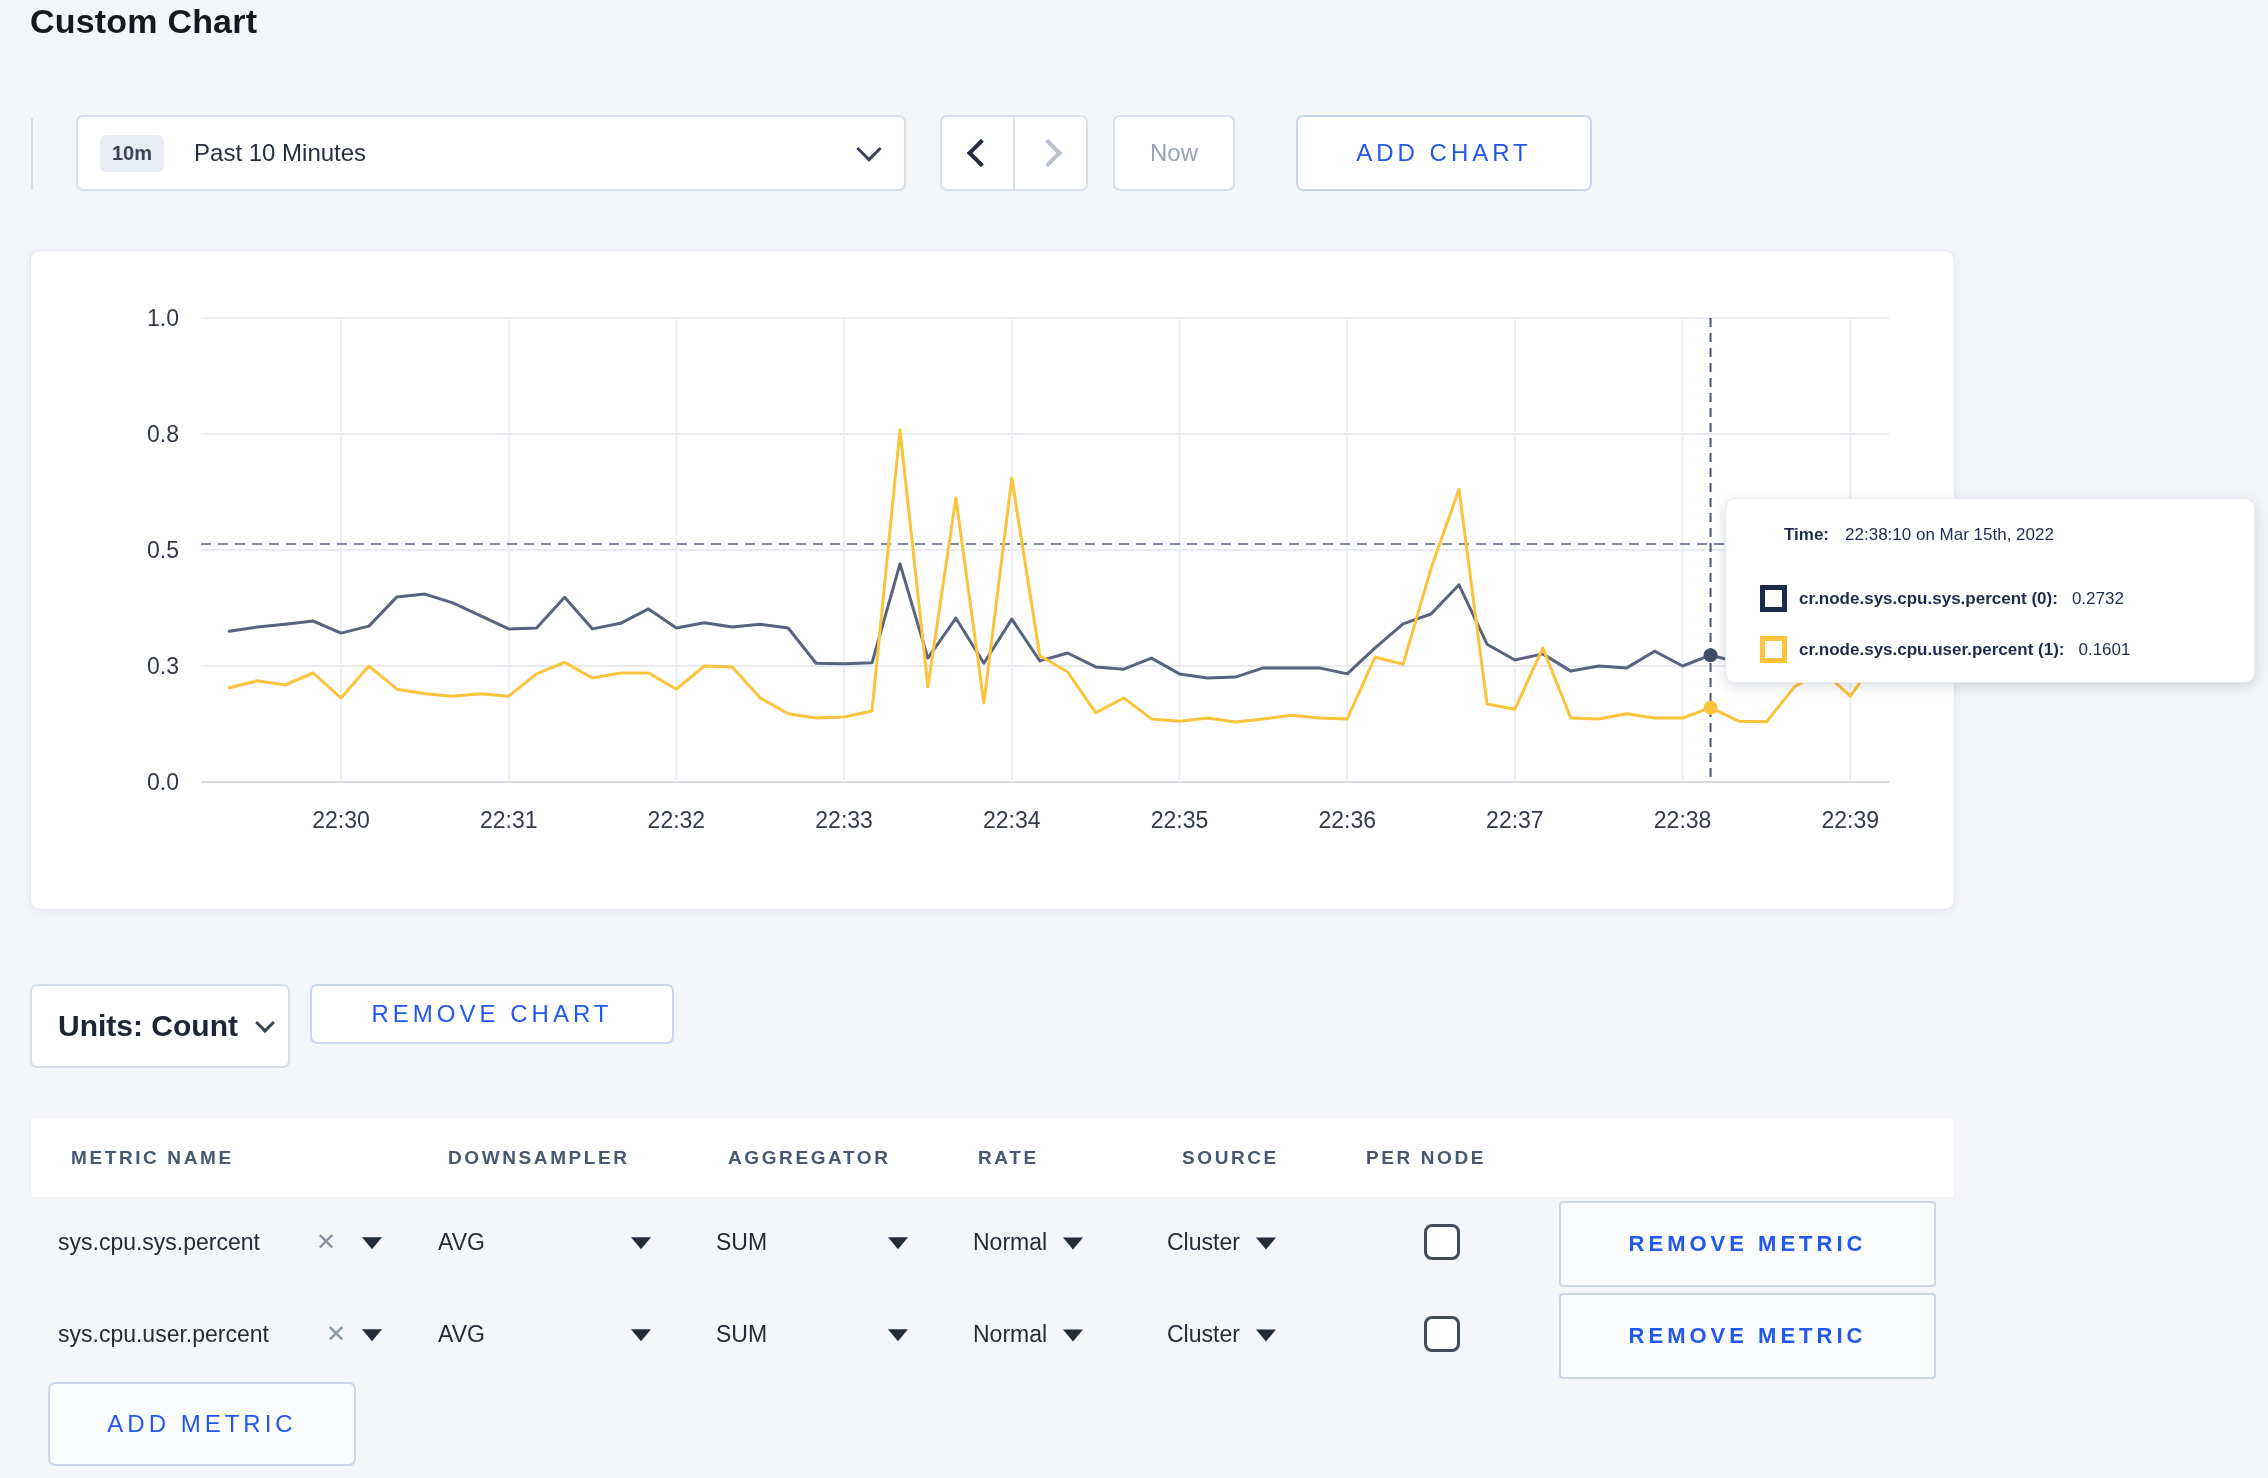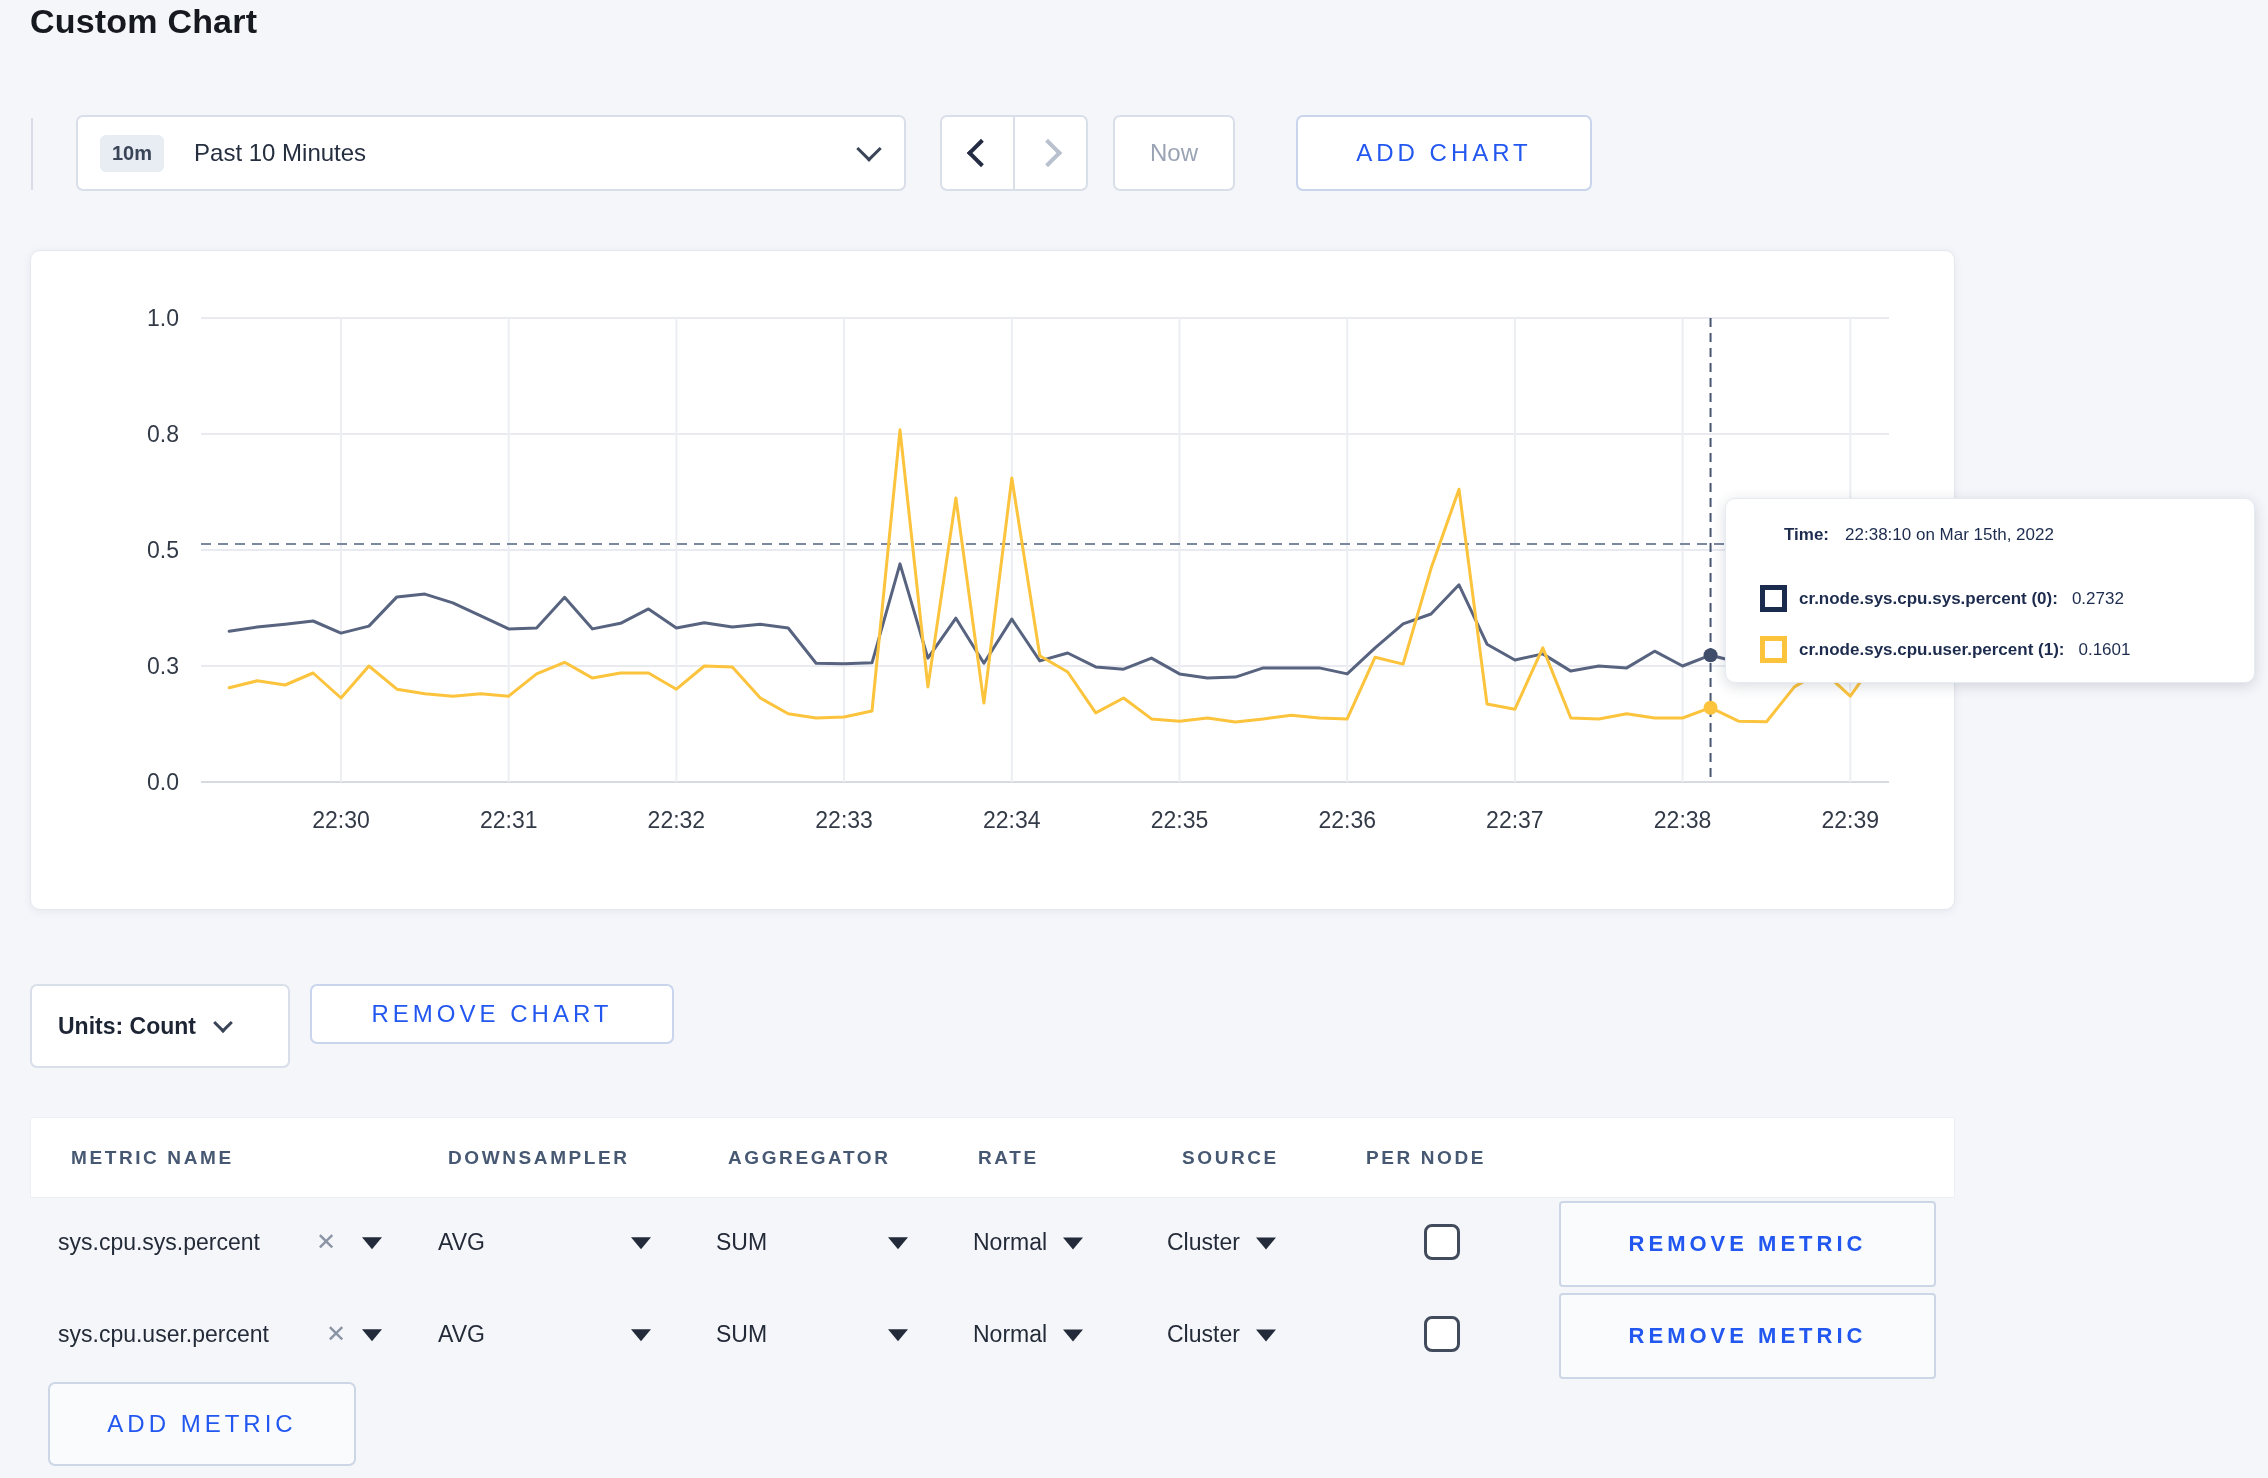--- a/index.html
+++ b/index.html
@@ -56,21 +56,21 @@
     box-shadow:0 3px 14px rgba(25,35,60,.16);
     color:#1d2c4e;font-size:17px;z-index:5;
   }
   #tooltip-time-row{position:absolute;left:58px;top:26px;display:flex;align-items:center;}
   #tooltip-time-label{font-weight:700;margin-right:16px;}
   .tt-row{position:absolute;left:34px;display:flex;align-items:center;}
   .tt-swatch{width:17px;height:17px;border:5px solid #000;margin-right:12px;box-sizing:content-box;background:#fff;}
   .tt-name{font-weight:700;margin-right:14px;}
   
   #units-button{left:30px;top:984px;width:260px;height:84px;cursor:pointer;}
-  #units-label{margin-left:26px;font-size:23px;font-weight:700;color:#1d2433;}
+  #units-label{margin-left:26px;font-size:30px;font-weight:700;color:#1d2433;}
   .chev-down-sm{
     width:11px;height:11px;border-right:3px solid #3a4457;border-bottom:3px solid #3a4457;
     transform:rotate(45deg);margin-left:20px;margin-top:-6px;
   }
   #remove-chart-button{left:310px;top:984px;width:364px;height:60px;font-size:24px;}
   
   #table-header-card{
     left:30px;top:1117px;width:1923px;height:79px;background:#fff;
     border:1px solid #eceff4;border-radius:2px;
   }

